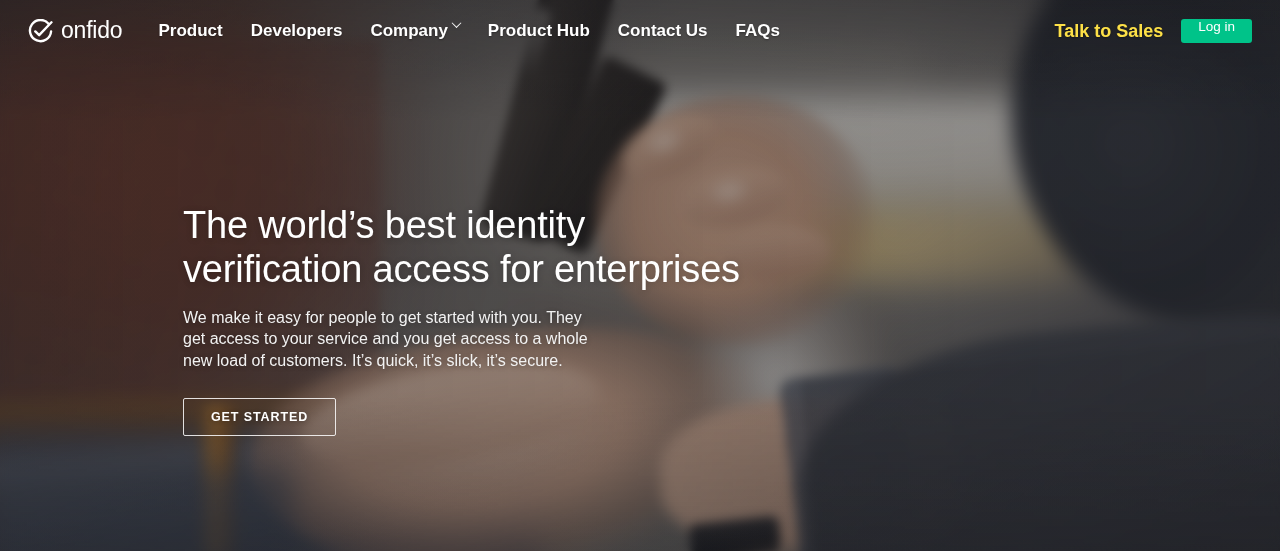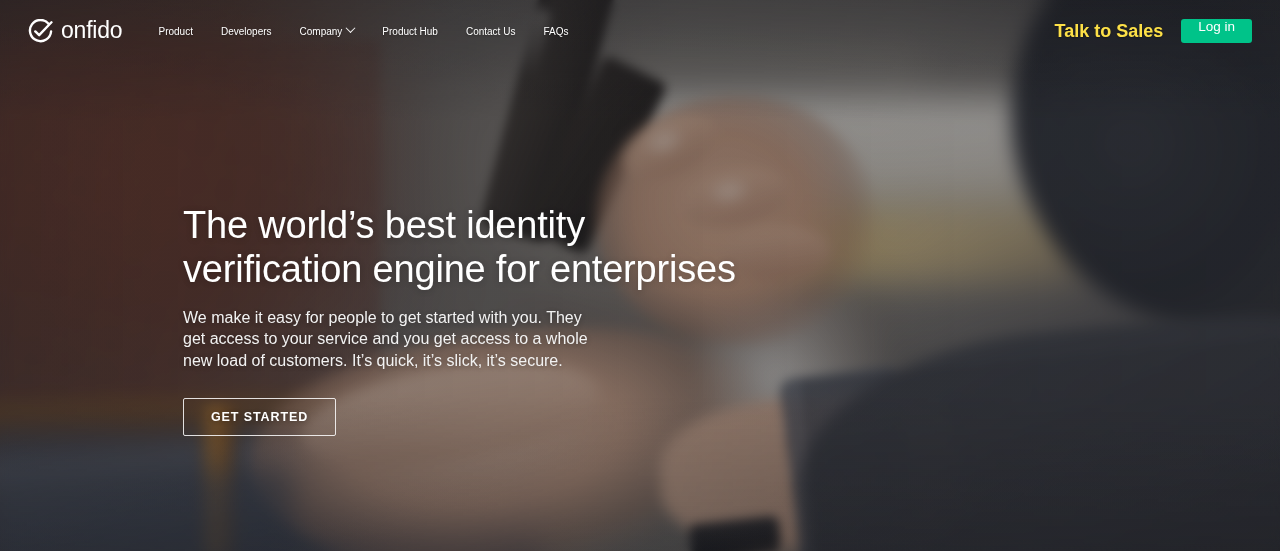--- a/index.html
+++ b/index.html
@@ -281,22 +281,22 @@
     font-weight:400;
   }
 
   .main-nav {
     display:flex;
     align-items:center;
     gap:0;
   }
   .nav-link {
     color:#ffffff;
-    font-size:10px;
-    font-weight:400;
+    font-size:17px;
+    font-weight:700;
     text-decoration:none;
     padding:6px 14px;
     white-space:nowrap;
     display:flex;
     align-items:flex-start;
     gap:5px;
     text-shadow:0 1px 2px rgba(0,0,0,0.35);
   }
   .chevron-down {
     display:inline-block;
@@ -454,18 +454,18 @@
     </nav>
 
     <div class="header-right">
       <a class="sales-link" href="#">Talk to Sales</a>
       <button class="login-btn">Log in</button>
     </div>
 
   </header>
 
   <section class="hero-content">
-    <h1 class="hero-title">The world’s best identity verification engine for enterprises</h1>
+    <h1 class="hero-title">The world’s best identity verification access for enterprises</h1>
     <p class="hero-sub">We make it easy for people to get started with you. They get access to your service and you get access to a whole new load of customers. It’s quick, it’s slick, it’s secure.</p>
     <a class="hero-cta" href="#">GET STARTED</a>
   </section>
 
 </div>
 
 </body></html>

